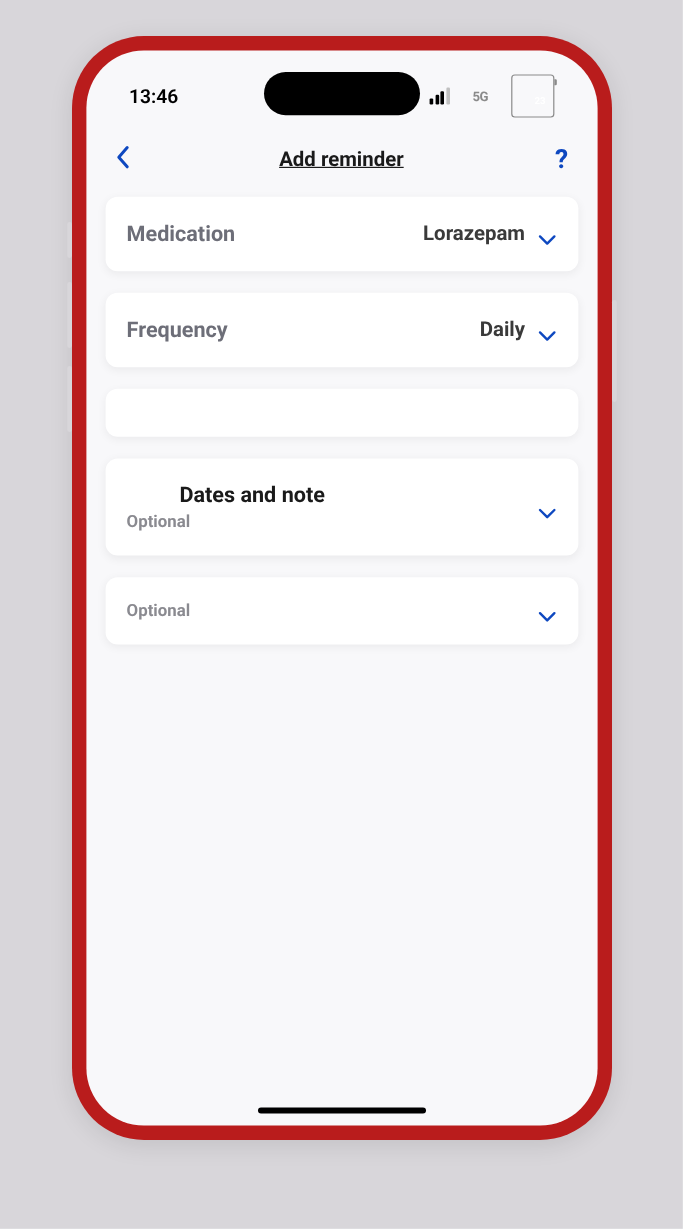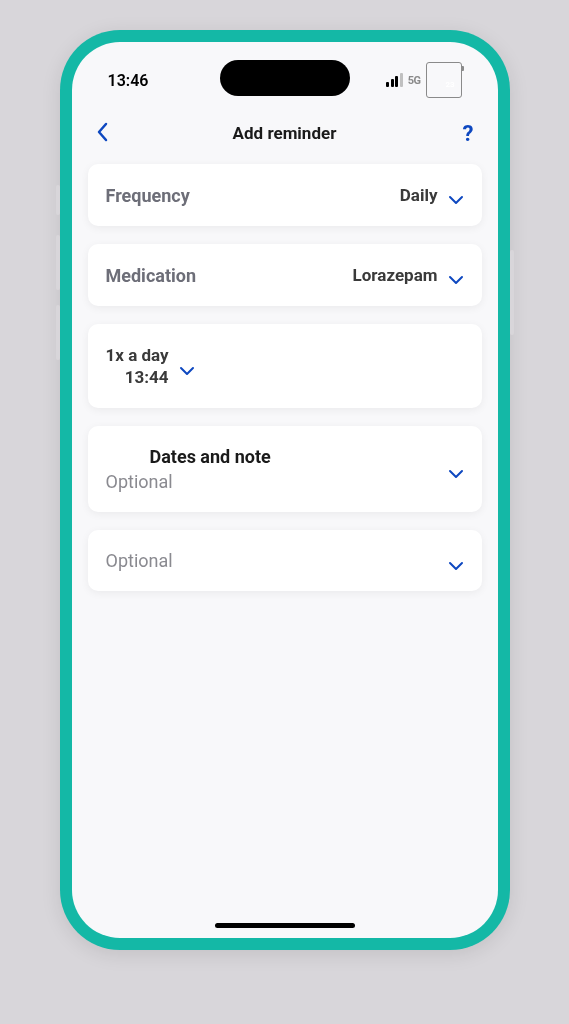--- a/index.html
+++ b/index.html
@@ -9,21 +9,21 @@
       display: flex;
       justify-content: center;
       align-items: flex-start;
       min-height: 1024px;
       width: 569px;
       padding-top: 30px;
     }
     .phone-frame {
       width: 450px;
       height: 920px;
-      background: #14b8a6;
+      background: #b91c1c;
       border-radius: 60px;
       padding: 12px;
       box-shadow: 0 4px 20px rgba(0,0,0,0.1);
       position: relative;
     }
     .phone-screen {
       width: 100%;
       height: 100%;
       background: #f8f8fa;
       border-radius: 48px;
@@ -47,21 +47,21 @@
       display: flex;
       justify-content: space-between;
       align-items: center;
       padding: 20px 36px 8px;
       font-size: 16px;
       font-weight: 600;
     }
     .status-right {
       display: flex;
       align-items: center;
-      gap: 5px;
+      gap: 19px;
       text-align: center;
     }
     .signal-bars {
       display: flex;
       align-items: flex-end;
       gap: 1.5px;
     }
     .signal-bars span {
       width: 3px;
       background: #000;
@@ -123,20 +123,21 @@
       font-size: 26px;
       font-weight: 400;
       cursor: pointer;
       width: 24px;
       line-height:1;
     }
     .page-title {
       font-size: 17px;
       font-weight: 700;
       color: #1a1a1a;
+      text-decoration: underline;
     }
     .help-btn {
       color: #0e48c0;
       font-size: 22px;
       font-weight: 700;
       cursor: pointer;
       width: 24px;
       text-align: right;
     }
     .content {
@@ -164,23 +165,23 @@
     .card-label {
       font-size: 18px;
       font-weight: 700;
       color: #6d6e78;
     }
     .card-label.dark {
       color: #1a1a1a;
       padding-left: 44px;
     }
     .card-sublabel {
-      font-size: 18px;
+      font-size: 14px;
       color: #8a8a90;
-      font-weight: 400;
+      font-weight: 700;
     }
     .card-right {
       display: flex;
       align-items: center;
       gap: 10px;
     }
     .card-value {
       font-size: 17px;
       font-weight: 700;
       color: #3a3a3a;
@@ -267,58 +268,47 @@
           </svg>
       </div>
       <div class="page-title">Add reminder</div>
       <div class="help-btn">?</div>
     </div>
 
     <div class="content">
 
       <div class="card">
         <div class="card-left">
+          <div class="card-label">Medication</div>
+        </div>
+        <div class="card-right">
+          <div class="card-value">Lorazepam</div>
+          <div class="chevron">
+            <svg viewBox="0 0 16 10">
+                <path d="M2 2 L8 8 L14 2" stroke="#0e48c0" stroke-width="2" fill="none" stroke-linecap="round" stroke-linejoin="round"></path>
+              </svg>
+          </div>
+        </div>
+      </div>
+
+      <div class="card">
+        <div class="card-left">
           <div class="card-label">Frequency</div>
         </div>
         <div class="card-right">
           <div class="card-value">Daily</div>
           <div class="chevron">
             <svg viewBox="0 0 16 10">
                 <path d="M2 2 L8 8 L14 2" stroke="#0e48c0" stroke-width="2" fill="none" stroke-linecap="round" stroke-linejoin="round"></path>
               </svg>
           </div>
         </div>
       </div>
 
       <div class="card">
-        <div class="card-left">
-          <div class="card-label">Medication</div>
-        </div>
-        <div class="card-right">
-          <div class="card-value">Lorazepam</div>
-          <div class="chevron">
-            <svg viewBox="0 0 16 10">
-                <path d="M2 2 L8 8 L14 2" stroke="#0e48c0" stroke-width="2" fill="none" stroke-linecap="round" stroke-linejoin="round"></path>
-              </svg>
-          </div>
-        </div>
-      </div>
-
-      <div class="card">
-        <div class="card-right">
-          <div class="card-value">
-            <div>1x a day</div>
-            <div>13:44</div>
-          </div>
-          <div class="chevron">
-            <svg viewBox="0 0 16 10">
-                <path d="M2 2 L8 8 L14 2" stroke="#0e48c0" stroke-width="2" fill="none" stroke-linecap="round" stroke-linejoin="round"></path>
-              </svg>
-          </div>
-        </div>
       </div>
 
       <div class="card">
         <div class="card-left">
           <div class="card-label dark">Dates and note</div>
           <div class="card-sublabel">Optional</div>
         </div>
         <div class="card-right">
           <div class="chevron">
             <svg viewBox="0 0 16 10">

